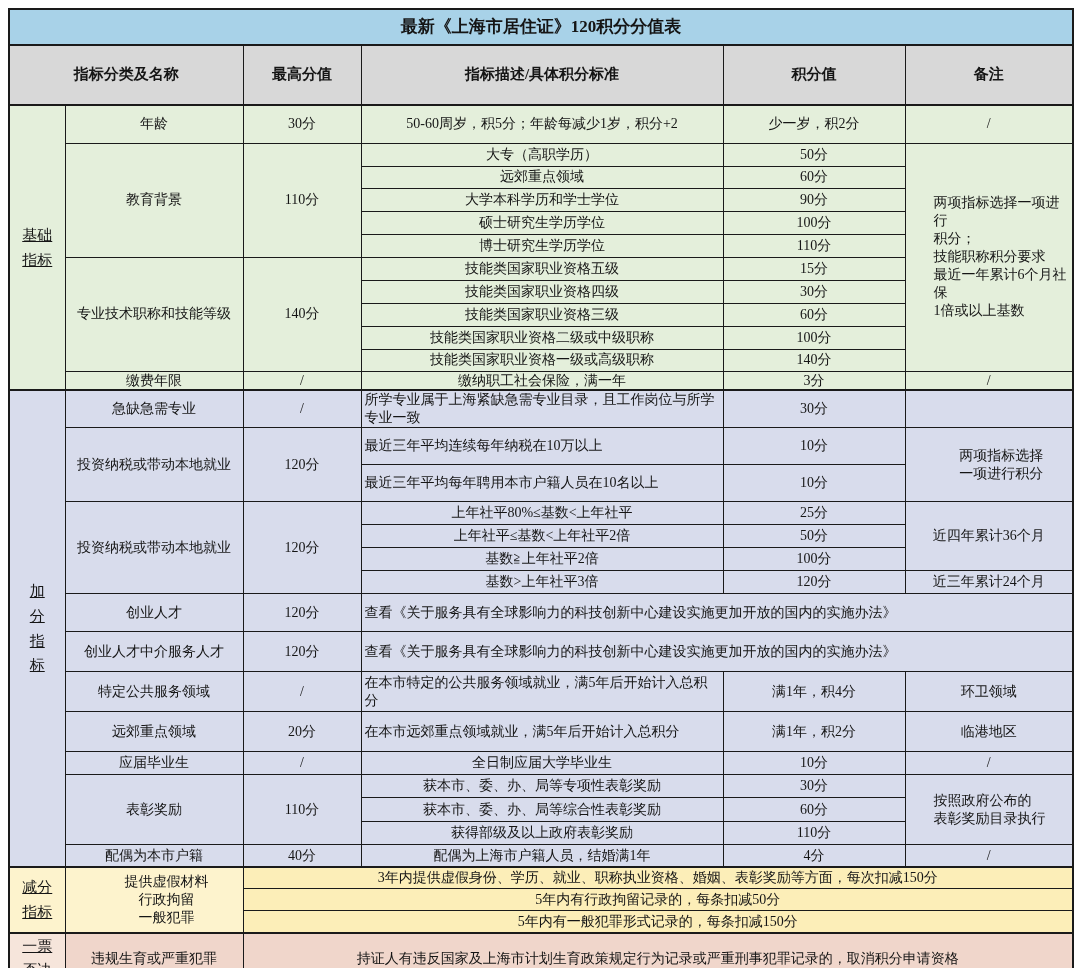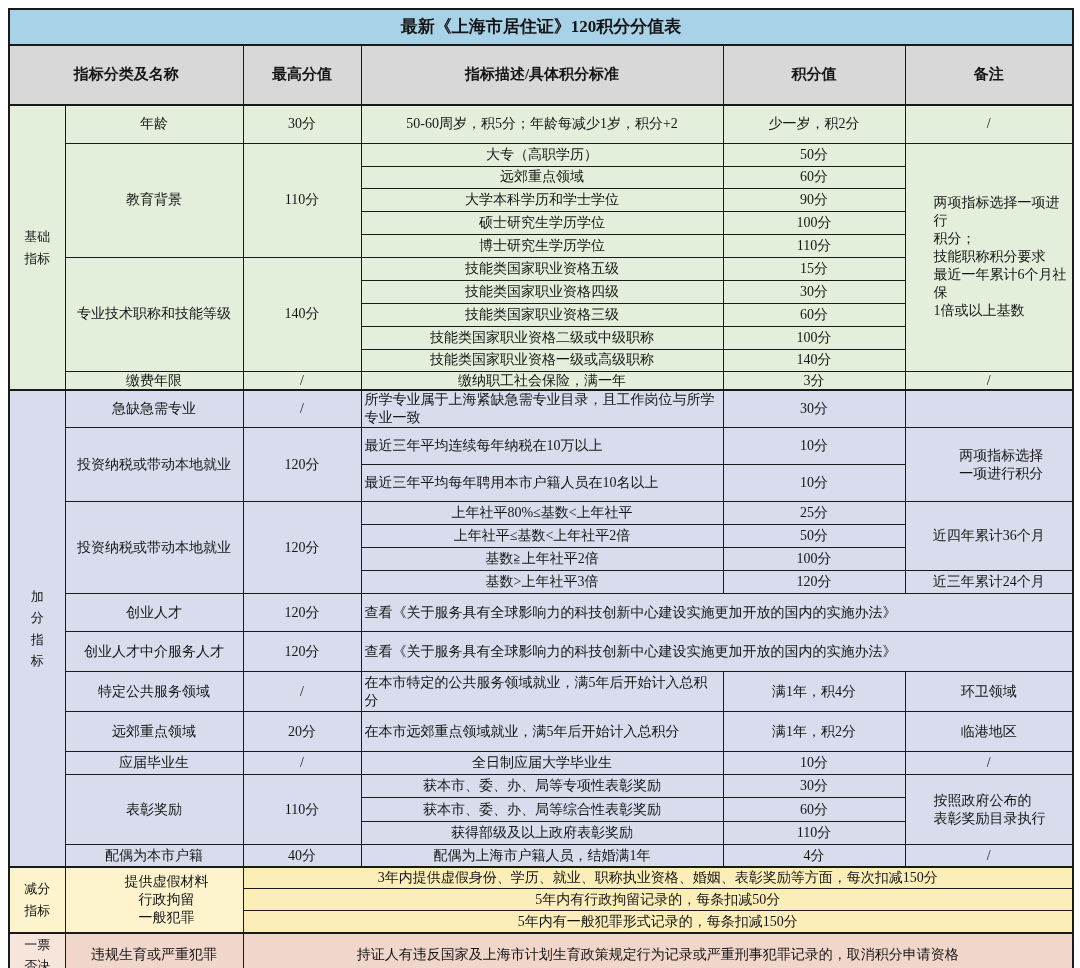--- a/index.html
+++ b/index.html
@@ -14,21 +14,21 @@
   tr.head-row td { background:var(--c_header); font-size:15px; font-weight:bold;
                    border-bottom:2px solid var(--c_border,#1a1a1a); }
   .g  { background:var(--c_green); }
   .b  { background:var(--c_blue); }
   .y  { background:var(--c_yellow); }
   .y2 { background:var(--c_yellow2); }
   .p  { background:var(--c_pink); }
   .p2 { background:var(--c_pink2); }
   .left { text-align:left; }
   .ml { white-space:pre-line;padding-left:28px; }
-  .vlabel { white-space:pre-line; line-height:1.65; font-size:13px; }
+  .vlabel { white-space:pre-line; line-height:1.65; font-size:15px;text-decoration:underline; }
   tr.sec td { border-top:2px solid var(--c_border,#1a1a1a); }
 </style>
 </head>
 <body>
 
 <div class="page">
 <table>
   <colgroup>
     <col style="width:56px">
         <col style="width:178px">

